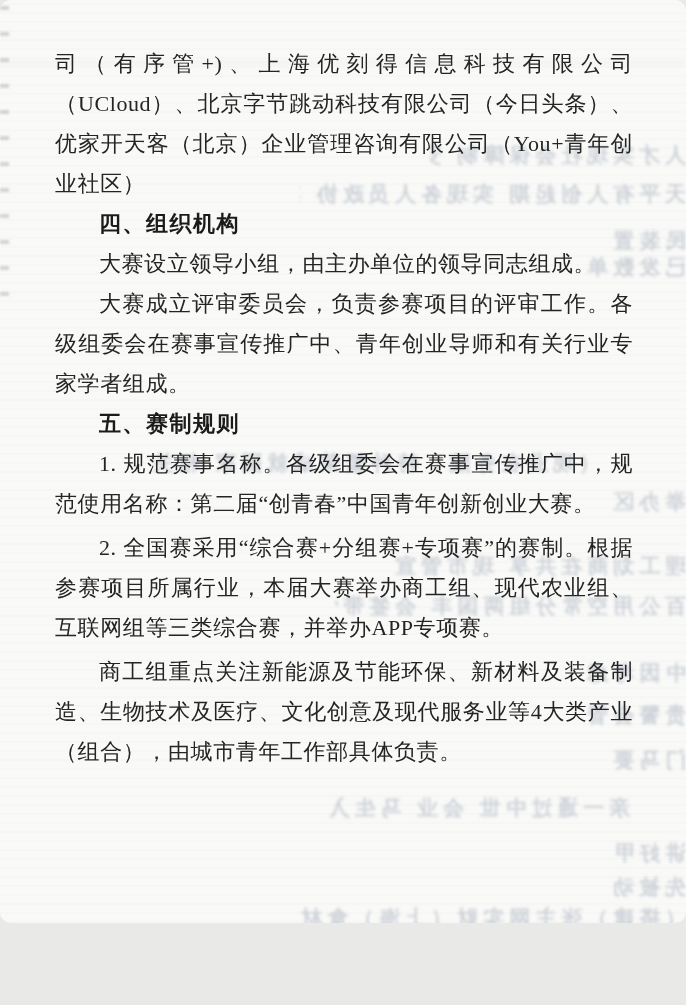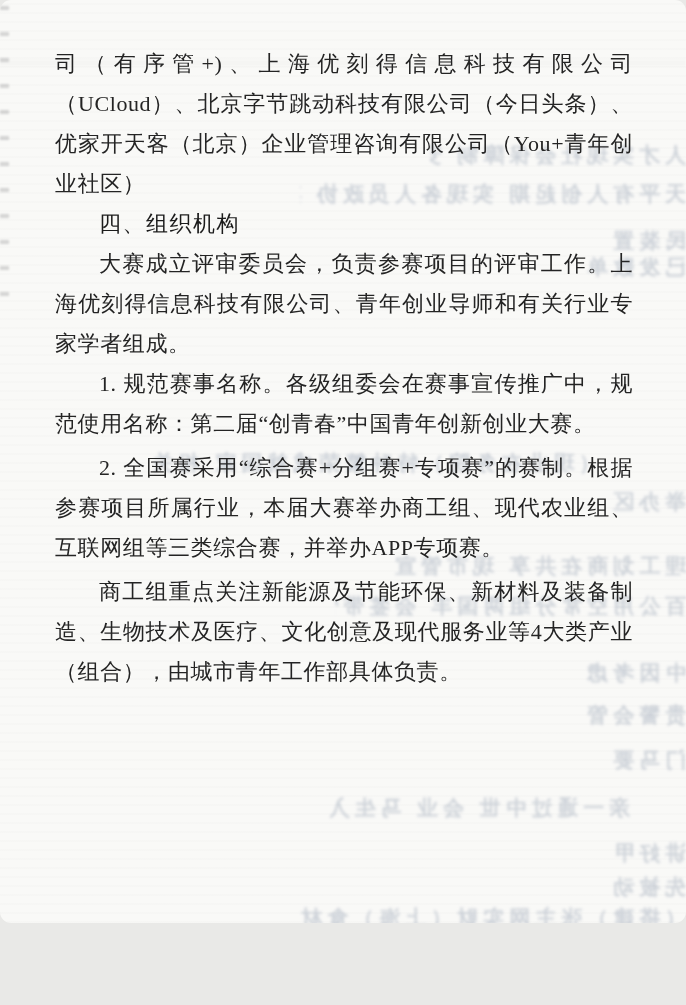--- a/index.html
+++ b/index.html
@@ -60,21 +60,21 @@
     font-size:22px;
     line-height:40px;
     letter-spacing:0.6px;
     text-align:justify;
     text-justify:inter-ideograph;
   }
   .para{margin:0;text-indent:2em;}
   .para.flush{text-indent:0;}
   .para.heading{
     font-family:"Liberation Sans","DejaVu Sans",sans-serif;
-    font-weight:400;
+    font-weight:700;
     color:var(--heading-ink);
     letter-spacing:1.5px;
   }
   .para.gap{margin-top:4px;}
   .footer{
     position:absolute;
     left:47px;top:938px;
     color:var(--ink);
     font-size:21px;
     letter-spacing:3px;
@@ -104,21 +104,23 @@
       <span class="ghost" style="left: 600px; top: 745px; width: 86px;">门马要</span>
       <span class="ghost" style="left: 330px; top: 793px; width: 300px;">亲一通过中世 会业 马生入丛</span>
       <span class="ghost" style="left: 598px; top: 838px; width: 88px;">讲好甲</span>
       <span class="ghost" style="left: 596px; top: 872px; width: 90px;">先被动</span>
       <span class="ghost" style="left: 300px; top: 903px; width: 386px;">（搭建）张主网实财（上海）食材实闻 （等</span>
     </div>
 
   <div class="content">
     <p class="para flush">司（有序管+)、上海优刻得信息科技有限公司（UCloud）、北京字节跳动科技有限公司（今日头条）、优家开天客（北京）企业管理咨询有限公司（You+青年创业社区）</p>
     <p class="para heading">四、组织机构</p>
-    <p class="para">大赛成立评审委员会，负责参赛项目的评审工作。上海优刻得信息科技有限公司、青年创业导师和有关行业专家学者组成。</p>
+    <p class="para">大赛设立领导小组，由主办单位的领导同志组成。</p>
+    <p class="para">大赛成立评审委员会，负责参赛项目的评审工作。各级组委会在赛事宣传推广中、青年创业导师和有关行业专家学者组成。</p>
+    <p class="para heading">五、赛制规则</p>
     <p class="para">1. 规范赛事名称。各级组委会在赛事宣传推广中，规范使用名称：第二届“创青春”中国青年创新创业大赛。</p>
     <p class="para gap">2. 全国赛采用“综合赛+分组赛+专项赛”的赛制。根据参赛项目所属行业，本届大赛举办商工组、现代农业组、互联网组等三类综合赛，并举办APP专项赛。</p>
     <p class="para gap">商工组重点关注新能源及节能环保、新材料及装备制造、生物技术及医疗、文化创意及现代服务业等4大类产业（组合），由城市青年工作部具体负责。</p>
   </div>
 
   <div class="footer">— 4 —</div>
 
 </div>
 
 </body></html>

